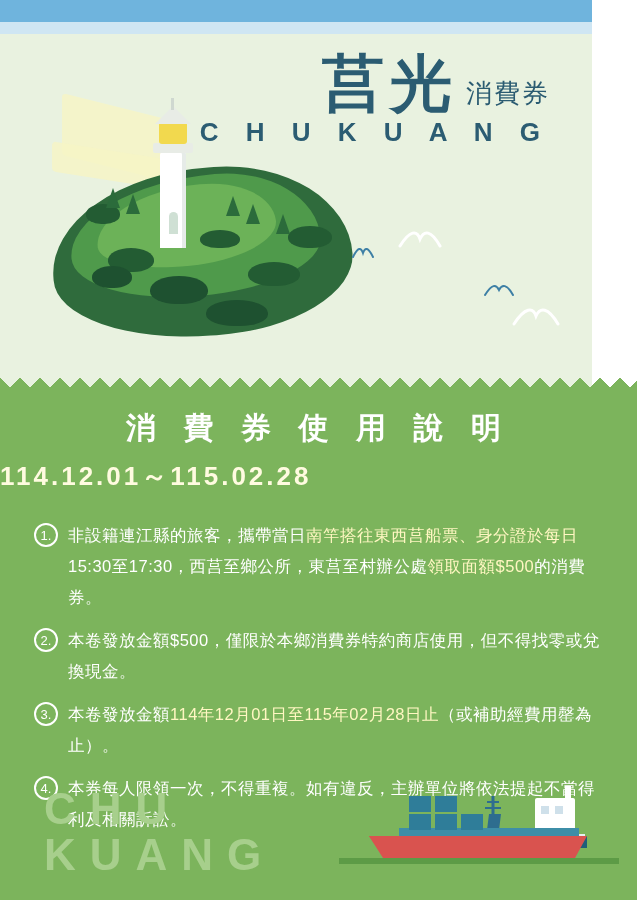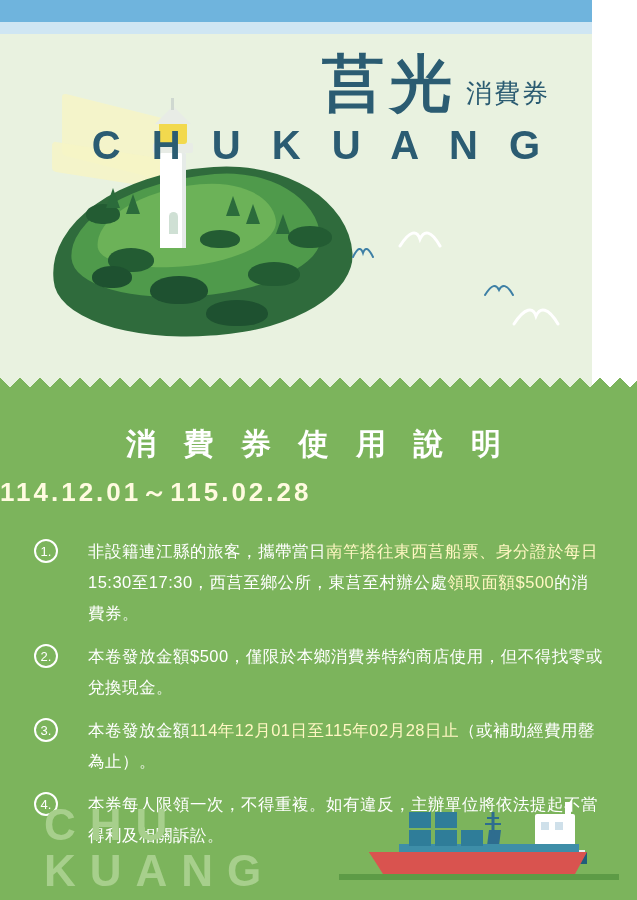--- a/index.html
+++ b/index.html
@@ -160,25 +160,24 @@
     font-family: "Liberation Serif", serif;
     font-size: 26px;
     color: #2b5c72;
     letter-spacing: 2px;
     display: inline-block;
     vertical-align: bottom;
     padding-left: 8px;
     padding-bottom: 6px;
   }
   .title-en {
-    font-size: 40px;
+    font-size: 26px;
     letter-spacing: 10px;
     color: #2b5c72;
     font-weight: bold;
-    margin-top: 6px;
   }
 
   
   .zig {
     position: absolute;
     top: 372px; left: 0;
     width: 637px; height: 20px;
     background:
       linear-gradient(-45deg, #7cb45c 10px, transparent 0) 0 0,
       linear-gradient(45deg, #7cb45c 10px, transparent 0) 0 0;
@@ -190,21 +189,21 @@
   .mid {
     position: absolute;
     top: 388px; left: 0;
     width: 637px; height: 512px;
     background: #7cb45c;
   }
   .mid-inner { position: relative; width: 100%; height: 100%; }
 
   .heading {
     text-align: center;
-    margin-top: 36px;
+    margin-top: 20px;
     color: #ffffff;
     font-family: "Liberation Serif", serif;
     font-size: 30px;
     font-weight: bold;
     letter-spacing: 10px;
   }
   .date-range {
     text-align: left;
     margin-top: 10px;
     color: #fffbe0;
@@ -232,21 +231,20 @@
     text-align: center;
     margin-right: 10px;
     margin-top: 3px;
   }
   .txt {
     color: #ffffff;
     font-size: 16.5px;
     line-height: 31px;
     letter-spacing: .5px;
     font-family: "Liberation Sans", sans-serif;
-    margin-left: 20px;
   }
   .hl { color: #fff7c2; }
 
   
   .bigword {
     position: absolute;
     left: 44px; bottom: 42px;
     color: #a7cf8c;
     font-size: 44px;
     font-weight: bold;

